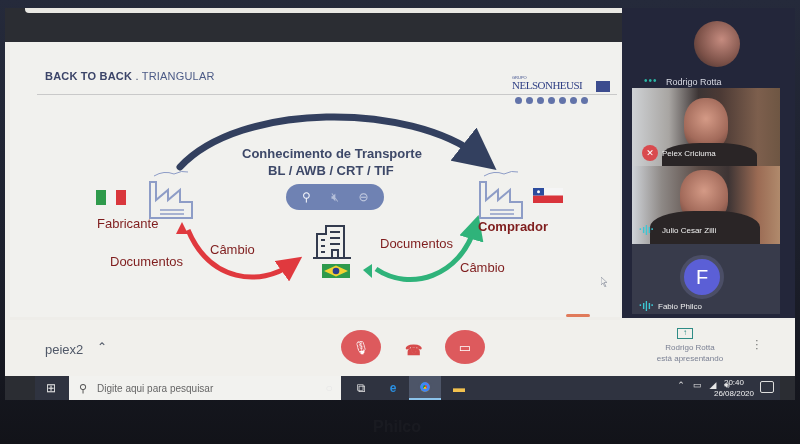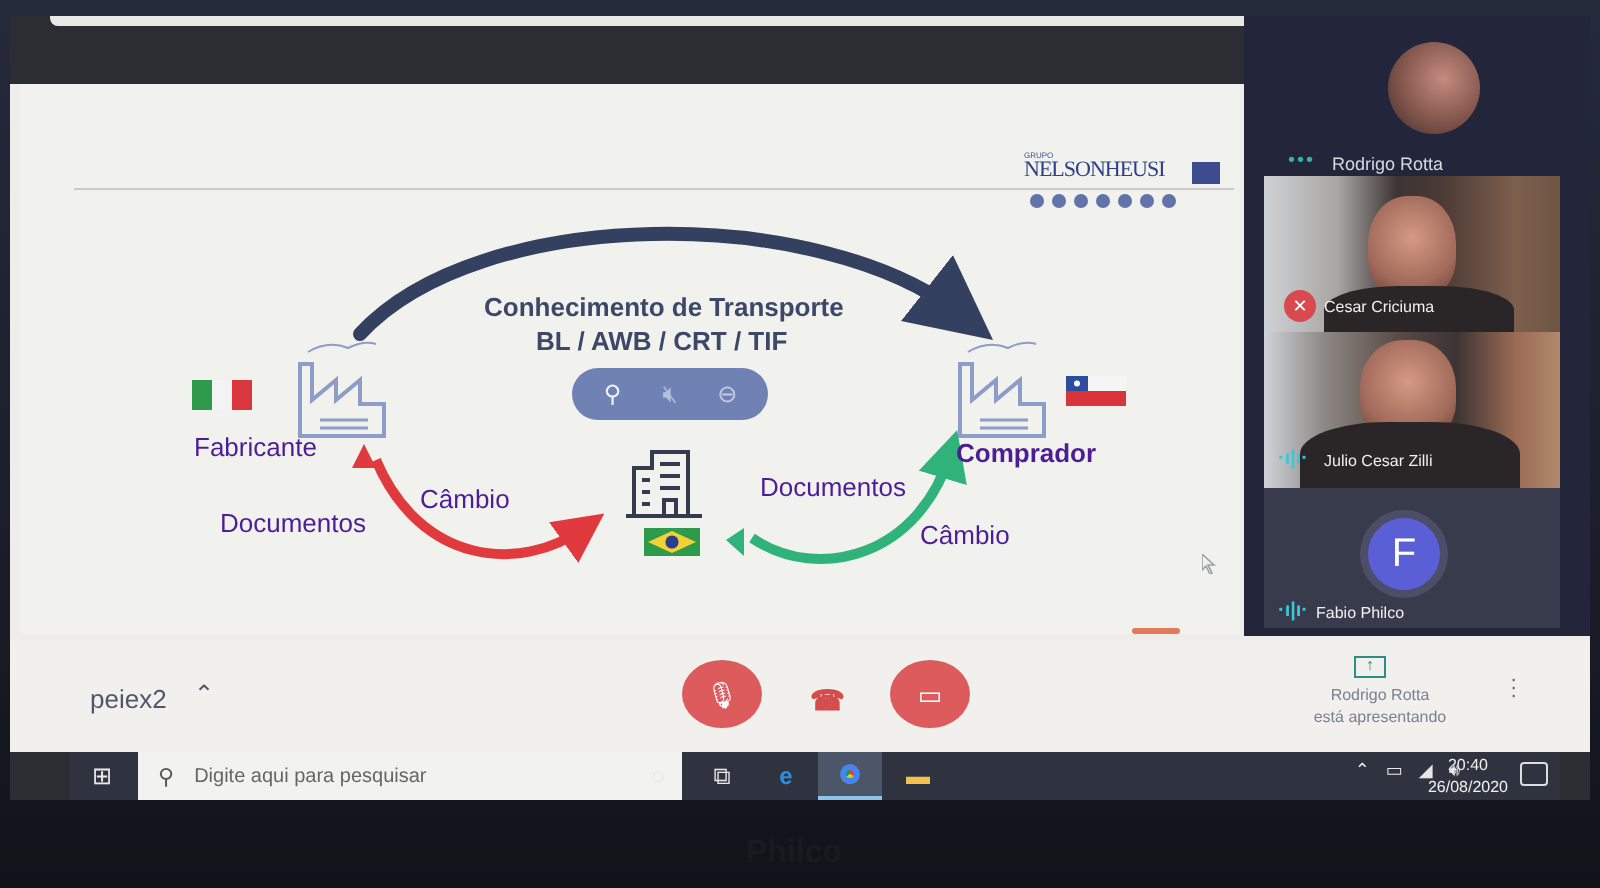--- a/index.html
+++ b/index.html
@@ -21,21 +21,21 @@
   .slide-rule { position: absolute; left: 27px; top: 52px; width: 580px; height: 1px; background: #c9c9c9; }
   .logo { position: absolute; left: 500px; top: 13px; width: 110px; height: 36px; margin-top: 20px; }
   .logo-small { position: absolute; left: 2px; top: 0; font-size: 4px; color: #3b4c8a; }
   .logo-main { position: absolute; left: 2px; top: 4px; font-size: 11px; color: #2f3f84; font-family: "Liberation Serif", serif; letter-spacing: -0.5px; }
   .logo-box { position: absolute; left: 86px; top: 6px; width: 14px; height: 11px; background: #3c4c8e; }
   .logo-dots { position: absolute; left: 5px; top: 22px; display: flex; gap: 4px; }
   .logo-dots i { width: 7px; height: 7px; border-radius: 50%; background: #6273a9; display: block; }
 
   .diag-text { position: absolute; color: #3e4766; white-space: nowrap; }
   .t-center { font-size: 13px; font-weight: bold; text-align: left; color: #3d4868; }
-  .t-label { font-size: 13px; color: #4c1d95; }
+  .t-label { font-size: 13px; color: #7f1d1d; }
 
   .pill { position: absolute; left: 276px; top: 142px; width: 98px; height: 26px; border-radius: 13px; background: #6f82b3; display: flex; align-items: center; justify-content: space-around; padding: 0 6px; }
   .pill span { color: #eef1f8; font-size: 12px; display: flex; align-items: center; justify-content: center; width: 20px; height: 20px; }
 
   .flag { position: absolute; width: 30px; height: 15px; }
   .flag-it { left: 86px; top: 148px; display: flex; }
   .flag-it i { flex: 1; display: block; }
   .flag-cl { left: 523px; top: 146px; }
   .flag-br { left: 312px; top: 222px; width: 28px; height: 14px; background: #2e9a4c; }
 
@@ -92,20 +92,23 @@
 <div class="screen">
 
   <div class="top-bar">
     <span class="top-label">Você</span>
   </div>
   <div class="top-rec"></div>
 
   <div class="meet">
 
     <div class="slide">
+      <div class="slide-title">
+        <b>BACK TO BACK</b><span> . </span><span class="sub">TRIANGULAR</span>
+      </div>
       <div class="logo">
         <span class="logo-small">GRUPO</span>
         <span class="logo-main">NELSONHEUSI</span>
         <div class="logo-box"></div>
         <div class="logo-dots">
             <i></i>
             <i></i>
             <i></i>
             <i></i>
             <i></i>
@@ -192,21 +195,21 @@
 
     <div class="side">
       <div class="self-avatar"></div>
       <span class="self-dots">•••</span>
       <span class="self-name">Rodrigo Rotta</span>
 
       <div class="tile tile1">
         <div class="face" style="left:52px; top:10px; width:44px; height:52px;"></div>
         <div class="body" style="left:30px; top:55px; width:95px; height:30px;"></div>
         <div class="mute-badge">✕</div>
-        <span class="tile-name" style="top:61px; left:30px;">Cesar Criciuma</span>
+        <span class="tile-name" style="top:61px; left:30px;">Peiex Criciuma</span>
       </div>
 
       <div class="tile tile2">
         <div class="face" style="left:48px; top:4px; width:48px; height:52px;"></div>
         <div class="body" style="left:18px; top:45px; width:110px; height:40px;"></div>
         <span class="tile-icon eq" style="top:58px;">·ı|ı·</span>
         <span class="tile-name" style="top:60px; left:30px;">Julio Cesar Zilli</span>
       </div>
 
       <div class="tile tile3">

